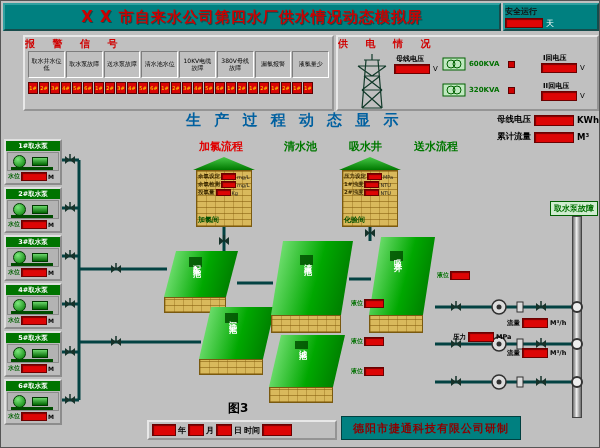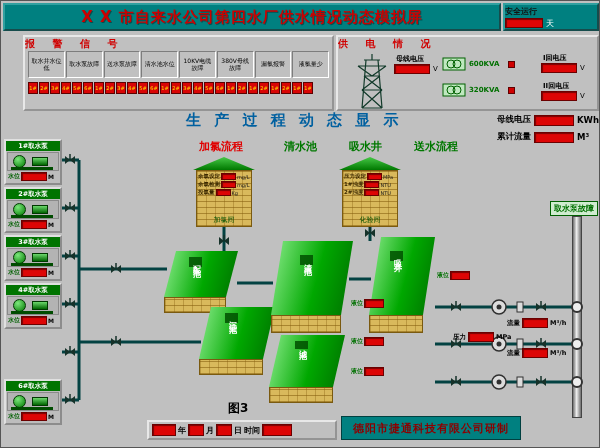--- a/index.html
+++ b/index.html
@@ -41,21 +41,21 @@
 .pu-level .display{flex:0 0 26px;height:9px}
 .pu-level .unit{color:#000}
 .brick{background-color:#d9b95c;background-image:repeating-linear-gradient(0deg,rgba(130,90,10,.55) 0 1px,transparent 1px 6px),repeating-linear-gradient(90deg,rgba(130,90,10,.35) 0 1px,transparent 1px 9px)}
 .house{position:absolute;width:62px;height:70px;z-index:3}
 .roof{height:13px;background:linear-gradient(#46c846,#007800);clip-path:polygon(50% 0,100% 100%,0 100%)}
 .hbody{position:absolute;top:13px;left:3px;right:3px;bottom:0;border:1px solid #7a5a10;padding:2px 1px 1px;display:flex;flex-direction:column;gap:1px}
 .hrow{display:flex;align-items:center;gap:1px}
 .hlab{font-size:5.5px;color:#3a2800;font-weight:bold;white-space:nowrap}
 .hdisp{width:15px;height:7px;font-size:5px}
 .hunit{font-size:5px;color:#1a1a1a;white-space:nowrap}
-.hcap{text-align:center;font-size:7px;font-weight:normal;color:#005000;margin-top:auto}
+.hcap{text-align:left;font-size:7px;font-weight:bold;color:#005000;margin-top:auto}
 .tank{position:absolute;z-index:2}
 .tk-top{position:absolute;left:0;top:0;width:100%;background:linear-gradient(105deg,#8cec8c,#00a800 55%,#007000);clip-path:polygon(12px 0,100% 0,calc(100% - 12px) 100%,0 100%)}
 .tk-front{position:absolute;left:0;bottom:0;width:calc(100% - 12px);border:1px solid #7a5a10}
 .tk-label{position:absolute;writing-mode:vertical-rl;text-orientation:upright;color:#fff;background:rgba(0,80,0,.85);font-size:8px;font-weight:bold;padding:2px 1px;letter-spacing:2px;z-index:2;left:calc(50% - 12px);top:6px}
 .lvl{position:absolute;display:flex;align-items:center;gap:1px;z-index:4}
 .lvl .lab{font-size:6px;font-weight:bold;color:#007000;white-space:nowrap}
 .lvl .display{width:20px;height:9px}
 .drow{position:absolute;display:flex;align-items:center;gap:2px;z-index:4;font-size:6.5px;font-weight:bold;color:#000;white-space:nowrap}
 .drow .display{width:26px;height:10px}
 .network{position:absolute;left:549px;top:200px;width:48px;height:15px;border:1px solid #006000;background:#d0ecd0;color:#007000;font-size:8px;font-weight:bold;display:flex;align-items:center;justify-content:center;z-index:4}
@@ -268,20 +268,33 @@
         <span class="pump-disc"></span>
         <span class="pump-motor"></span>
         <span class="pump-base"></span>
       </div>
     <div class="pu-level">
         <span class="lab">水位</span>
         <span class="display"></span>
         <span class="unit">M</span>
       </div>
   </div>
+  <div class="pump-unit" style="top:330px">
+    <div class="pu-title">5#取水泵</div>
+    <div class="pu-body">
+        <span class="pump-disc"></span>
+        <span class="pump-motor"></span>
+        <span class="pump-base"></span>
+      </div>
+    <div class="pu-level">
+        <span class="lab">水位</span>
+        <span class="display"></span>
+        <span class="unit">M</span>
+      </div>
+  </div>
   <div class="pump-unit" style="top:378px">
     <div class="pu-title">6#取水泵</div>
     <div class="pu-body">
         <span class="pump-disc"></span>
         <span class="pump-motor"></span>
         <span class="pump-base"></span>
       </div>
     <div class="pu-level">
         <span class="lab">水位</span>
         <span class="display"></span>

